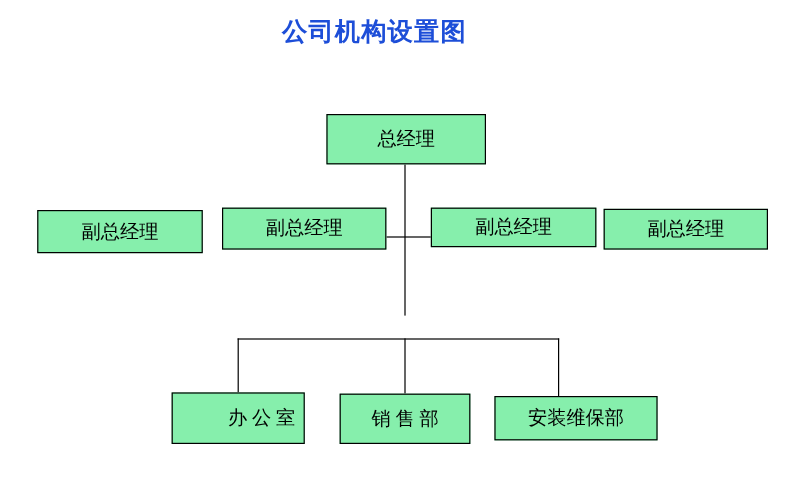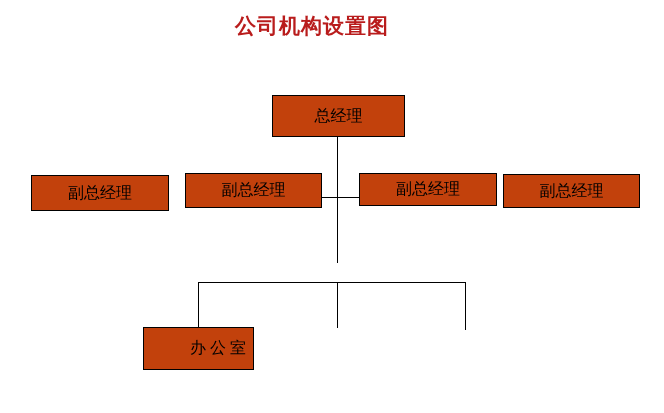--- a/index.html
+++ b/index.html
@@ -17,26 +17,26 @@
   }
   .chart-title {
     position: absolute;
     left: 0;
     top: 12px;
     width: 624px;
     text-align: center;
     font-size: 21px;
     font-weight: bold;
     letter-spacing: 1px;
-    color: #b91c1c;
+    color: #1d4ed8;
   }
   .org-box {
     position: absolute;
     border: 1px solid #000000;
-    background: #c2410c;
+    background: #86efac;
     display: flex;
     align-items: center;
     justify-content: center;
     font-size: 16px;
     white-space: pre;
     box-sizing: border-box;
   }
   
   .box-root   { left: 272px; top:  95px; width: 133px; height: 42px; }
   
@@ -75,14 +75,16 @@
   <div class="line line-drop-2"></div>
 
   <div class="org-box box-root">总经理</div>
 
   <div class="org-box box-l2-0">副总经理</div>
   <div class="org-box box-l2-1">副总经理</div>
   <div class="org-box box-l2-2">副总经理</div>
   <div class="org-box box-l2-3">副总经理</div>
 
   <div class="org-box box-l3-0">办 公 室</div>
+  <div class="org-box box-l3-1">销 售 部</div>
+  <div class="org-box box-l3-2">安装维保部</div>
 
 </div>
 
 </body></html>

